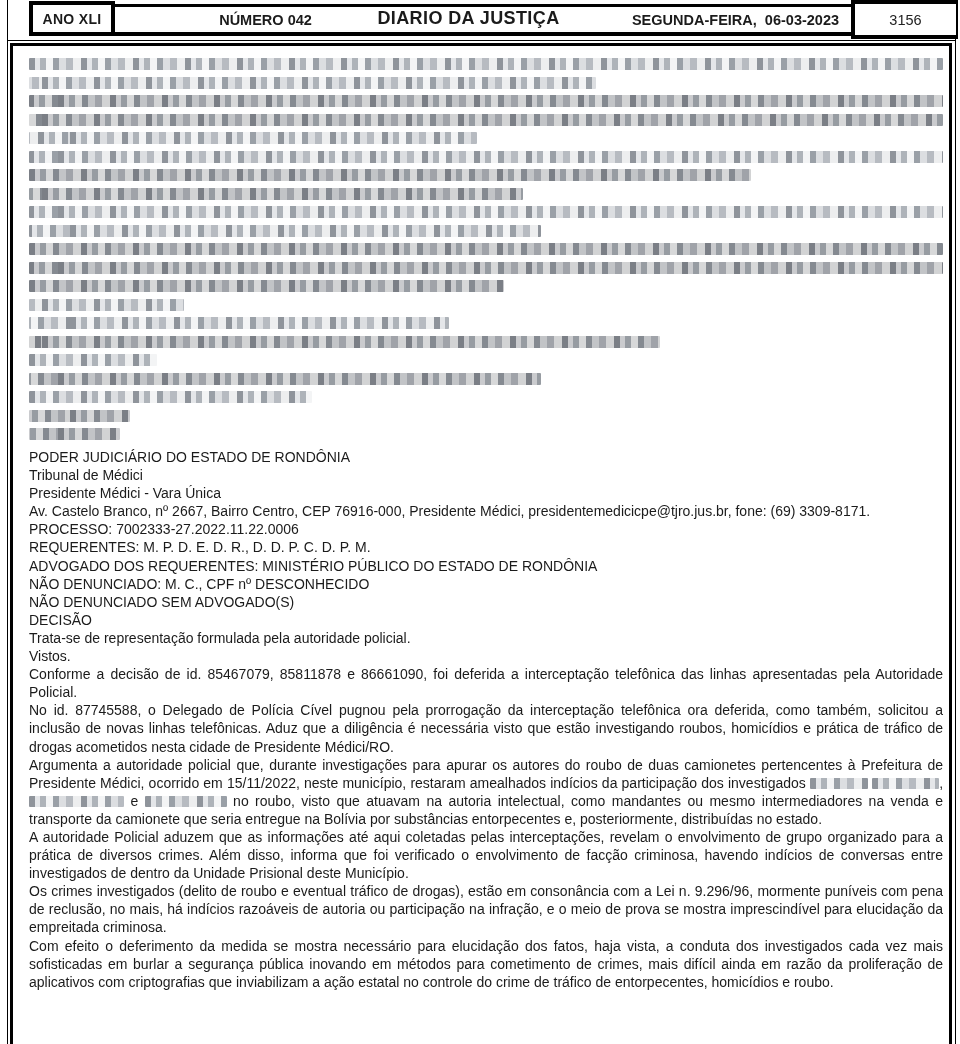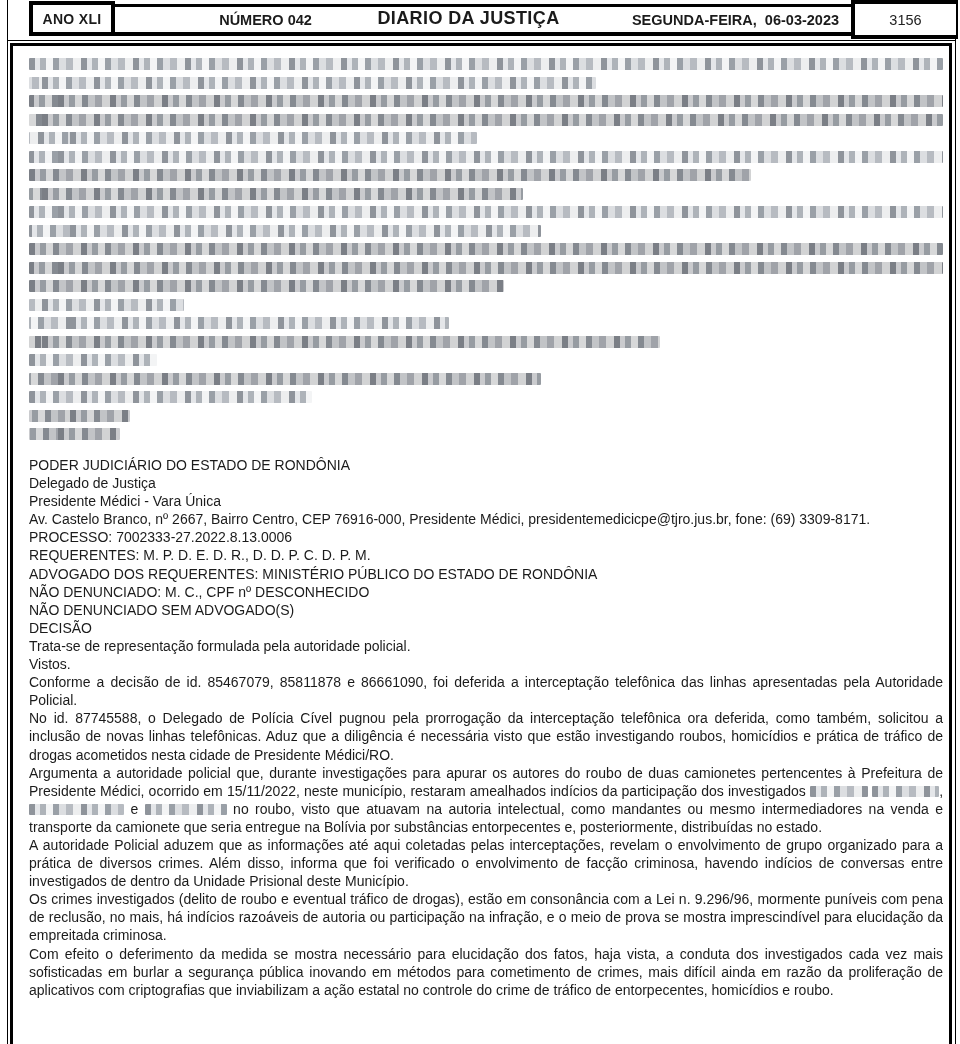--- a/index.html
+++ b/index.html
@@ -47,21 +47,21 @@
           rgba(148,154,162,.26) 9px 12px);}
   .redacted{margin-top:2px;}
   .rline{height:12px;margin-bottom:6.5px;border-radius:1px;}
   .rline.dark{filter:brightness(.86) contrast(1.08);}
   .rline:nth-child(2n){background-position:13px 0,0 1px;}
   .rline:nth-child(3n){background-position:29px 0,0 2px;}
   .rline:nth-child(5n){background-position:41px 0,0 0;}
   .redact-inline{display:inline-block;height:11px;margin-bottom:-1px;border-radius:1px;}
 
   
-  .doc{margin-top:16px;font-size:14px;line-height:18.1px;color:#1b1b1b;}
+  .doc{margin-top:8px;font-size:14px;line-height:18.1px;color:#1b1b1b;}
   .doc-line{white-space:nowrap;}
   .doc-para{text-align:justify;}
 </style>
 </head>
 <body>
 
 <div class="page">
 
   <div class="band"></div>
   <div class="ano-box">
@@ -97,24 +97,24 @@
             <div class="px rline" style="width: 46%;"></div>
             <div class="px rline dark" style="width: 69%;"></div>
             <div class="px rline" style="width: 14%;"></div>
             <div class="px rline dark" style="width: 56%;"></div>
             <div class="px rline" style="width: 31%;"></div>
             <div class="px rline dark" style="width: 11%;"></div>
             <div class="px rline dark" style="width: 10%;"></div>
           </div>
         <div class="doc">
             <div class="doc-line">PODER JUDICIÁRIO DO ESTADO DE RONDÔNIA</div>
-            <div class="doc-line">Delegado de Justiça</div>
+            <div class="doc-line">Tribunal de Médici</div>
             <div class="doc-line">Presidente Médici - Vara Única</div>
             <div class="doc-line">Av. Castelo Branco, nº 2667, Bairro Centro, CEP 76916-000, Presidente Médici, presidentemedicicpe@tjro.jus.br, fone: (69) 3309-8171.</div>
-            <div class="doc-line">PROCESSO: 7002333-27.2022.8.13.0006</div>
+            <div class="doc-line">PROCESSO: 7002333-27.2022.11.22.0006</div>
             <div class="doc-line">REQUERENTES: M. P. D. E. D. R., D. D. P. C. D. P. M.</div>
             <div class="doc-line">ADVOGADO DOS REQUERENTES: MINISTÉRIO PÚBLICO DO ESTADO DE RONDÔNIA</div>
             <div class="doc-line">NÃO DENUNCIADO: M. C., CPF nº DESCONHECIDO</div>
             <div class="doc-line">NÃO DENUNCIADO SEM ADVOGADO(S)</div>
             <div class="doc-line">DECISÃO</div>
             <div class="doc-line">Trata-se de representação formulada pela autoridade policial.</div>
             <div class="doc-line">Vistos.</div>
             <div class="doc-para">Conforme a decisão de id. 85467079, 85811878 e 86661090, foi deferida a interceptação telefônica das linhas apresentadas pela Autoridade Policial.</div>
             <div class="doc-para">No id. 87745588, o Delegado de Polícia Cível pugnou pela prorrogação da interceptação telefônica ora deferida, como também, solicitou a inclusão de novas linhas telefônicas. Aduz que a diligência é necessária visto que estão investigando roubos, homicídios e prática de tráfico de drogas acometidos nesta cidade de Presidente Médici/RO.</div>
             <div class="doc-para">Argumenta a autoridade policial que, durante investigações para apurar os autores do roubo de duas camionetes pertencentes à Prefeitura de Presidente Médici, ocorrido em 15/11/2022, neste município, restaram amealhados indícios da participação dos investigados <span class="px redact-inline" style="width: 58px;"></span> <span class="px redact-inline" style="width: 67px;"></span>, <span class="px redact-inline" style="width: 95px;"></span> e <span class="px redact-inline" style="width: 82px;"></span> no roubo, visto que atuavam na autoria intelectual, como mandantes ou mesmo intermediadores na venda e transporte da camionete que seria entregue na Bolívia por substâncias entorpecentes e, posteriormente, distribuídas no estado.</div>

